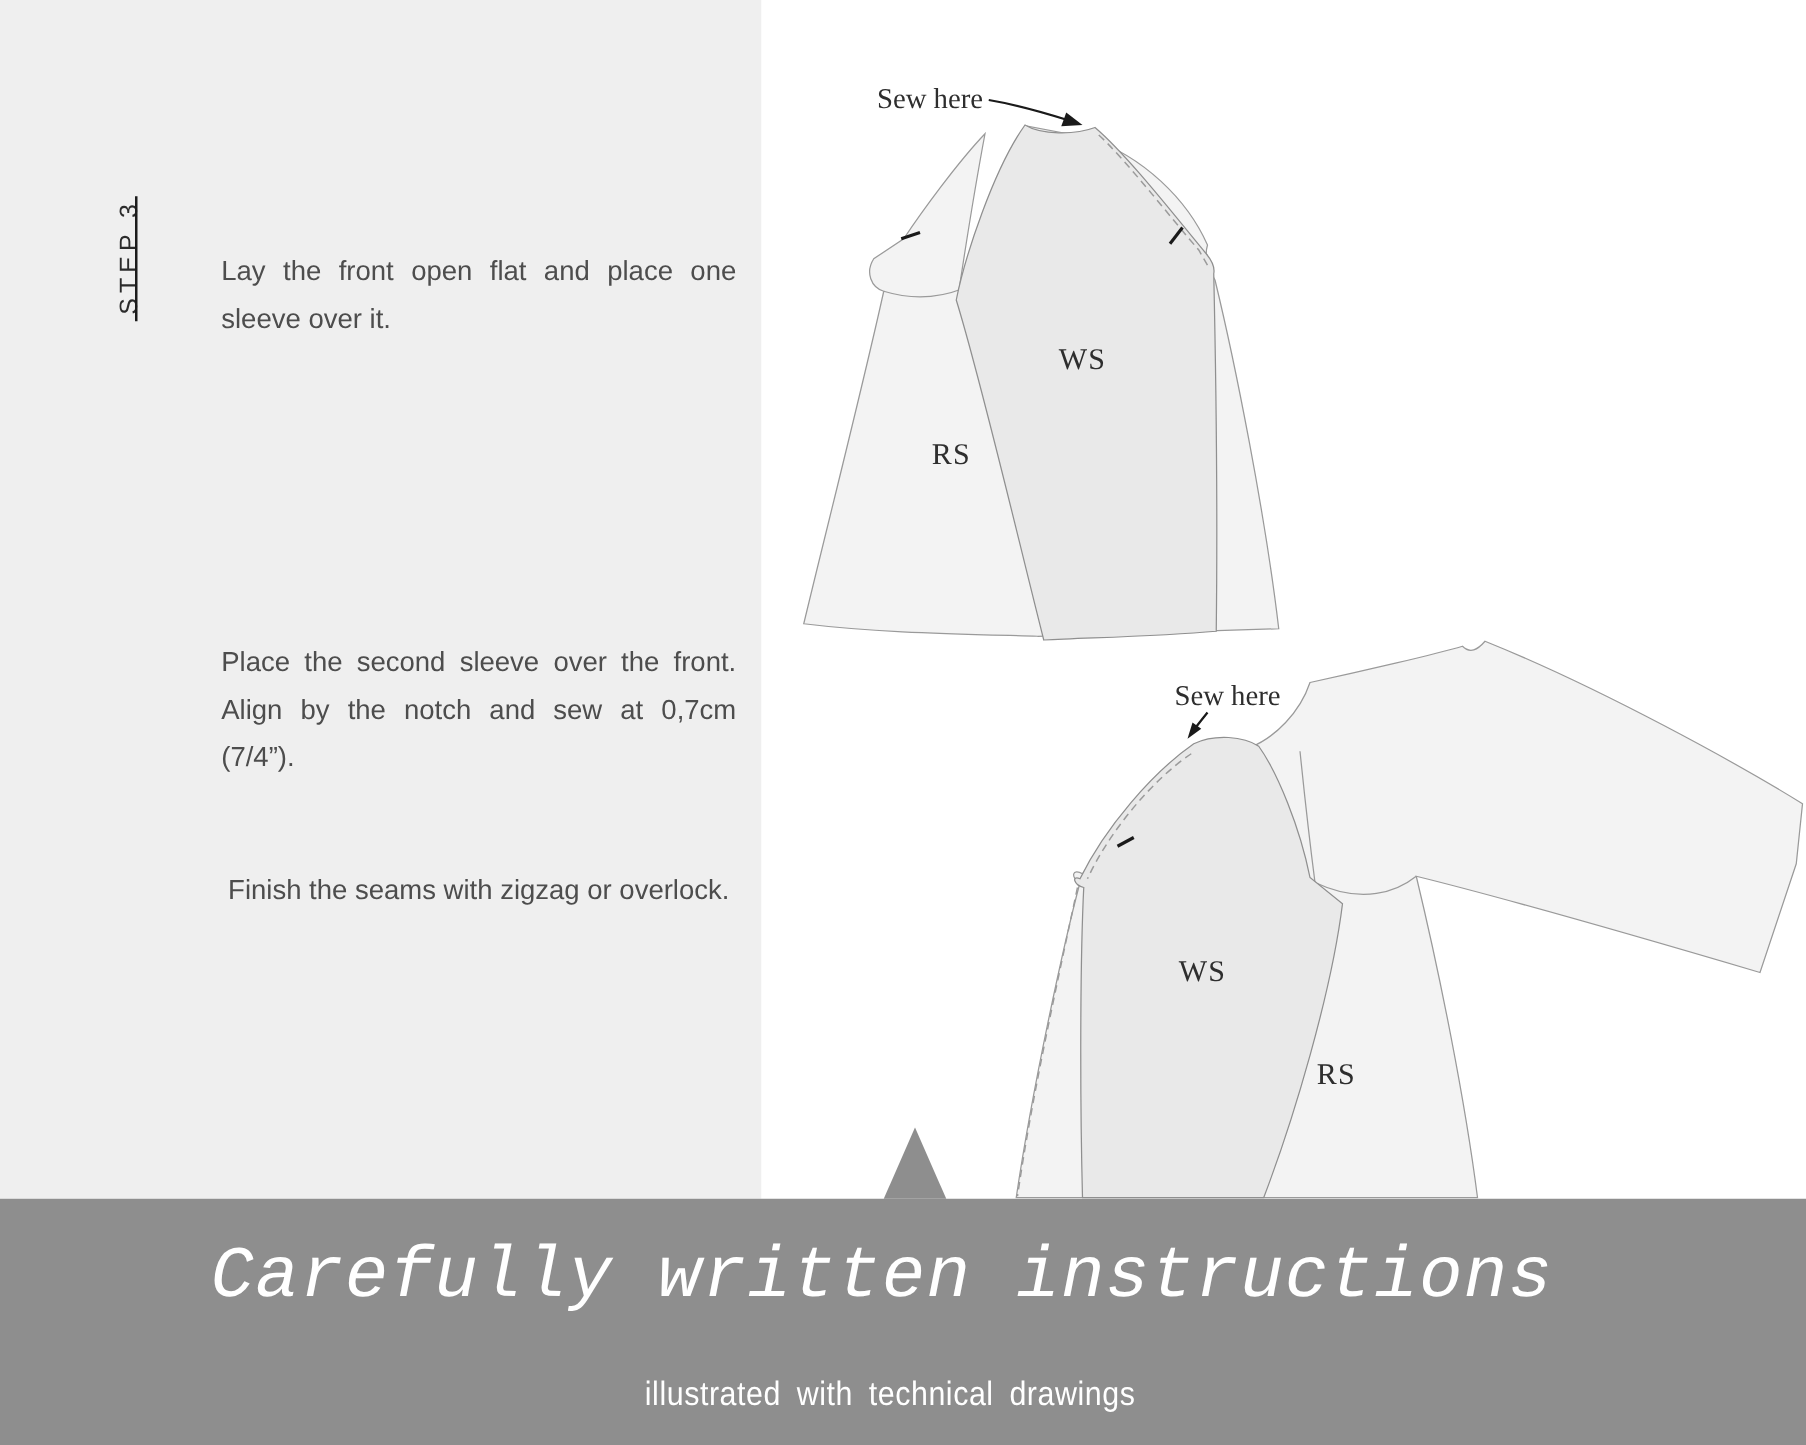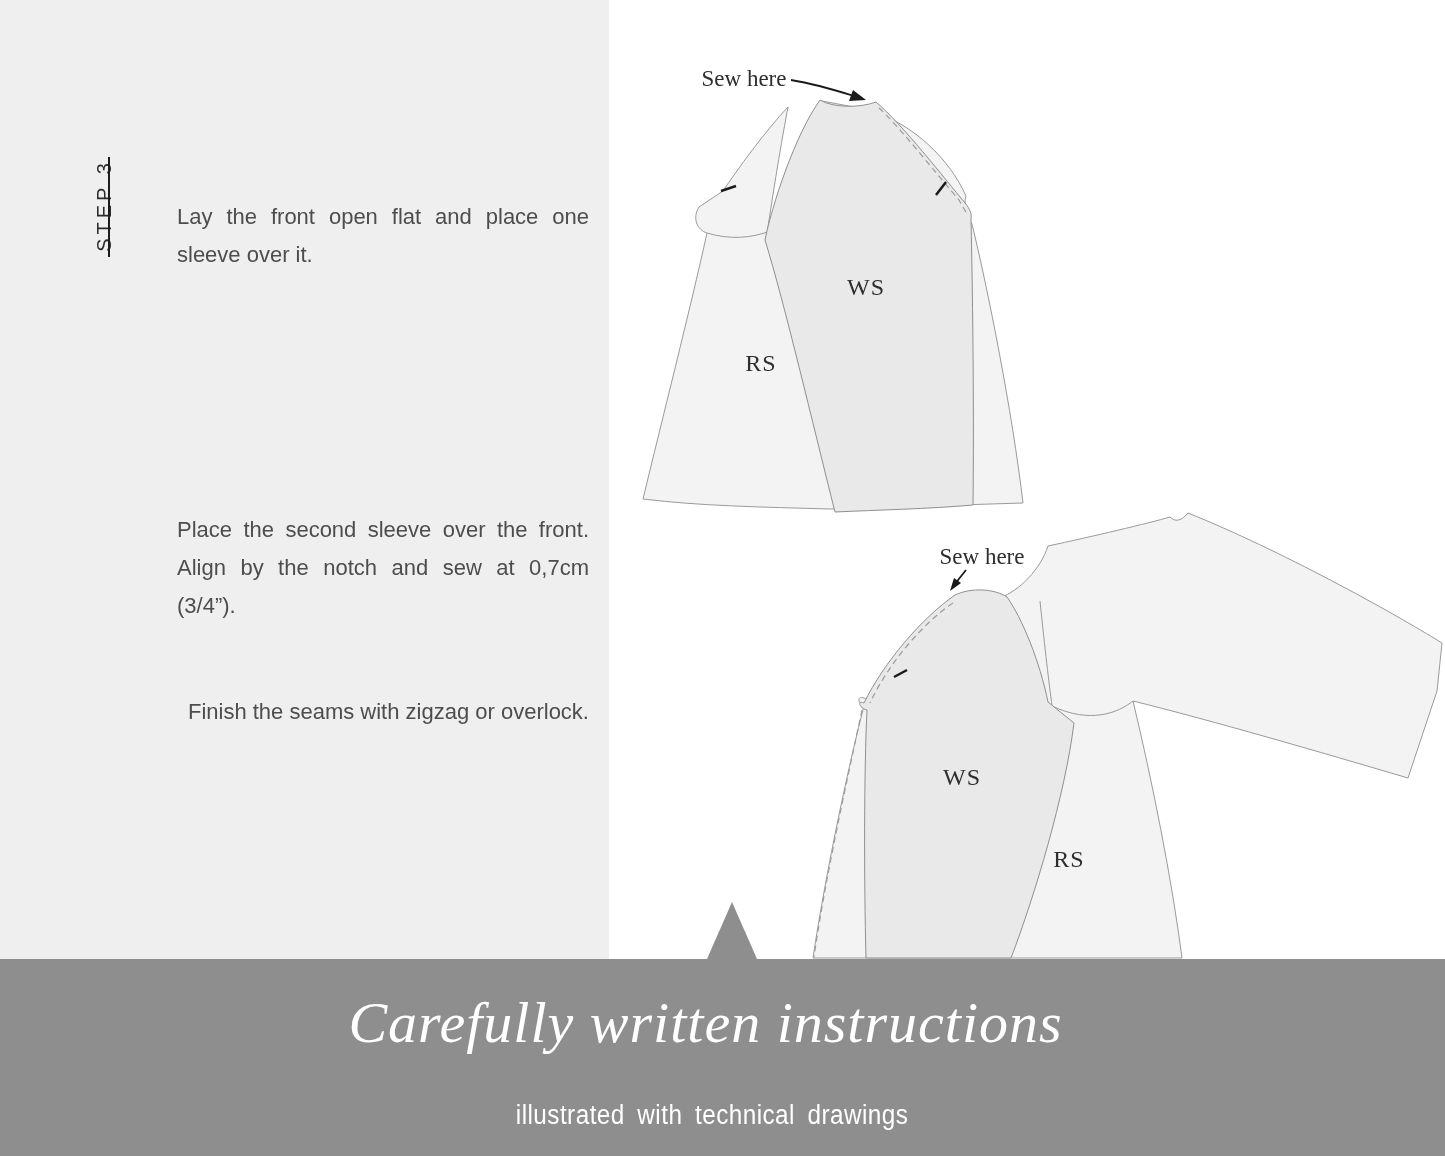--- a/index.html
+++ b/index.html
@@ -19,21 +19,21 @@
   .step-line{position:absolute;left:56px;top:8px;width:2px;height:100px;background:#1c1c1c;}
   
   .ptitle{
     position:absolute;left:140px;top:157px;width:412px;
     font-size:22px;color:#4d4d4d;line-height:38px;
   }
   .para{
     position:absolute;left:140px;width:412px;
     font-size:22px;color:#4d4d4d;line-height:38px;text-align:justify;margin-left:37px;
   }
-  .p1{top:198px;} .p2{top:331px;} .p3{top:511px;} .p4{top:693px;text-align:right;}
+  .p1{top:198px;} .p2{top:331px;} .p3{top:511px;} .p4{top:693px;text-align:center;}
   
   .svg-abs{position:absolute;}
   .piece-light{fill:#f3f3f3;stroke:#9a9a9a;stroke-width:1;}
   .piece-dark{fill:#e9e9e9;stroke:#8f8f8f;stroke-width:1;}
   .seamline{fill:none;stroke:#9a9a9a;stroke-width:1;}
   .dashline{fill:none;stroke:#9b9b9b;stroke-width:1.2;stroke-dasharray:6 4;}
   .notch{stroke:#1a1a1a;stroke-width:2.5;}
   .arrow{fill:none;stroke:#1a1a1a;stroke-width:1.8;}
   .arrowhead{fill:#1a1a1a;stroke:none;}
   .lbl-serif{
@@ -43,21 +43,21 @@
   .lbl-big{font-size:24px;letter-spacing:1px;}
   
   .banner{position:absolute;left:0;top:959px;width:1445px;height:197px;background:#8e8e8e;}
   .banner-tri{
     position:absolute;left:707px;top:902px;width:0;height:0;
     border-left:25px solid transparent;border-right:25px solid transparent;
     border-bottom:57px solid #8e8e8e;
   }
   .banner-headline{
     position:absolute;left:0;top:983px;width:1411px;text-align:center;
-    font-family:Liberation Serif, serif;font-style:italic;
+    font-family:Liberation Mono, monospace;font-style:italic;
     font-size:58px;line-height:80px;color:#ffffff;letter-spacing:1px;
   }
   .banner-subline{
     position:absolute;left:0;top:1095px;width:1425px;text-align:center;
     font-size:27px;line-height:40px;color:#ffffff;
     letter-spacing:0.5px;word-spacing:6px;
   }
   .banner-subline span{display:inline-block;transform:scaleX(0.9);}
 </style>
 </head>
@@ -66,21 +66,21 @@
 <div id="page">
 
   <div class="panel"></div>
 
   <div class="step-wrap">
     <div class="step-label">STEP 3</div>
     <div class="step-line"></div>
   </div>
 
   <div class="para p1">Lay the front open flat and place one sleeve over it.</div>
-  <div class="para p3">Place the second sleeve over the front. Align by the notch and sew at 0,7cm (3/4”).</div>
+  <div class="para p3">Place the second sleeve over the front. Align by the notch and sew at 0,7cm (7/4”).</div>
   <div class="para p4">Finish the seams with zigzag or overlock.</div>
 
   <svg class="svg-abs" style="left:620px;top:55px;" width="480" height="490" viewBox="620 55 480 490">
 
     <path class="piece-light" d="
       M 788,107
       C 766,130 737,170 723,191
       L 699,207
       C 692,218 697,230 707,233
       C 690,310 662,420 643,499

